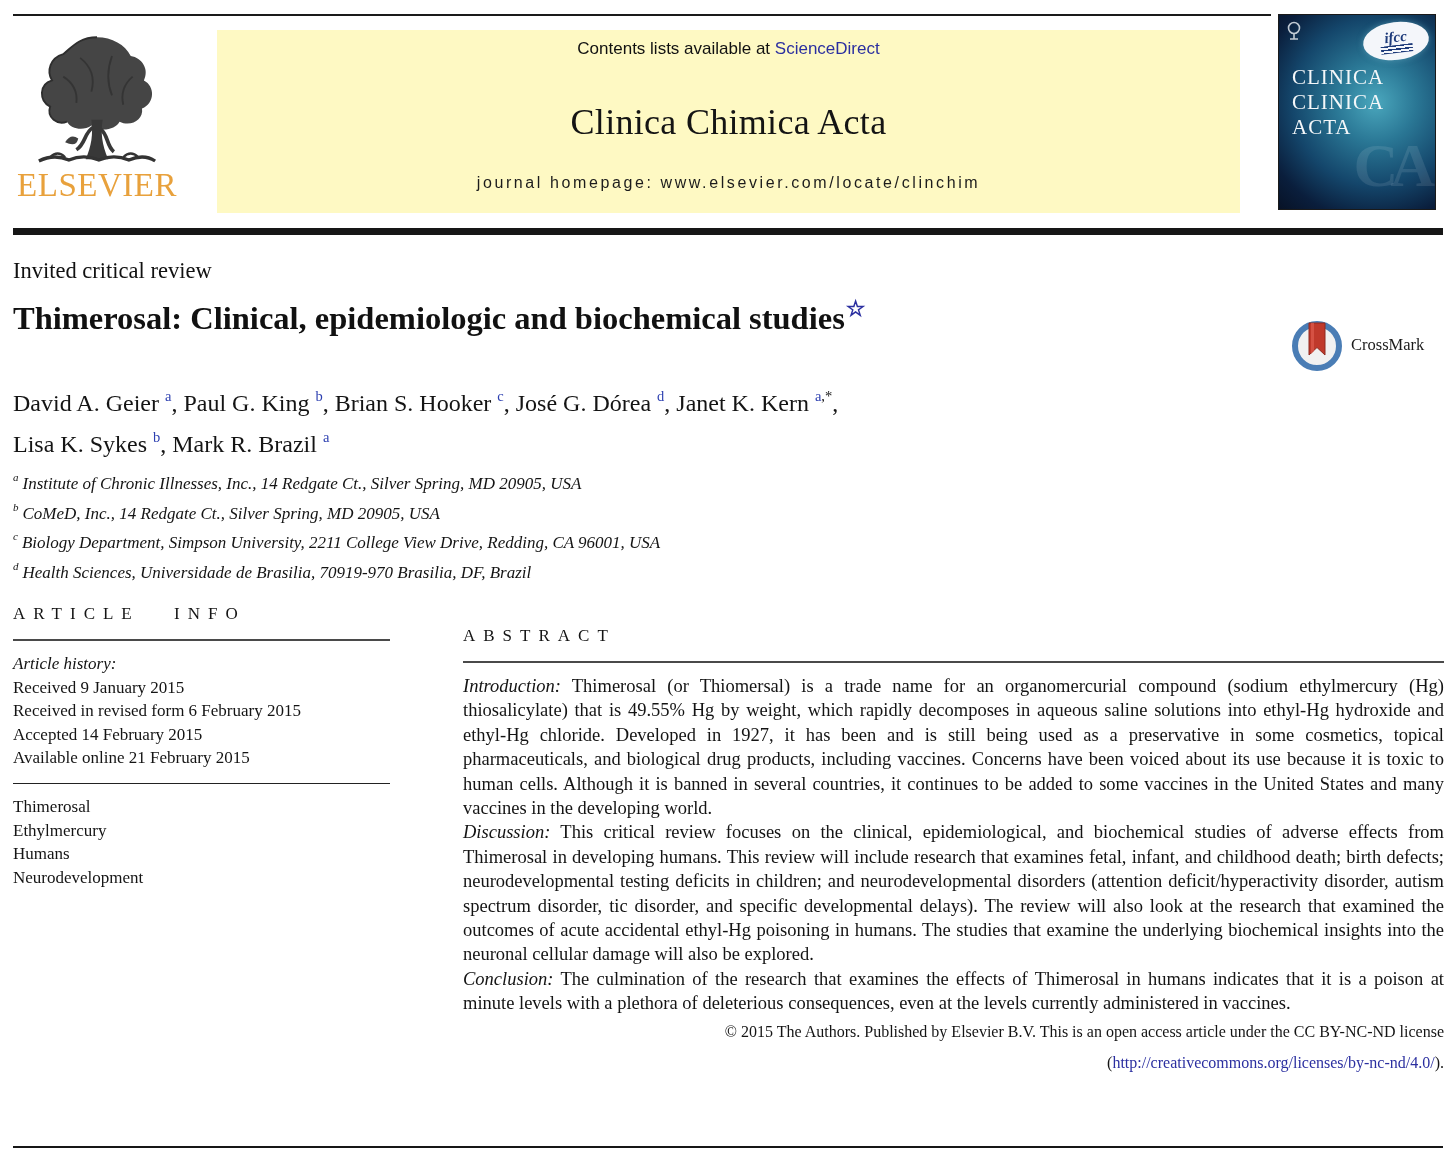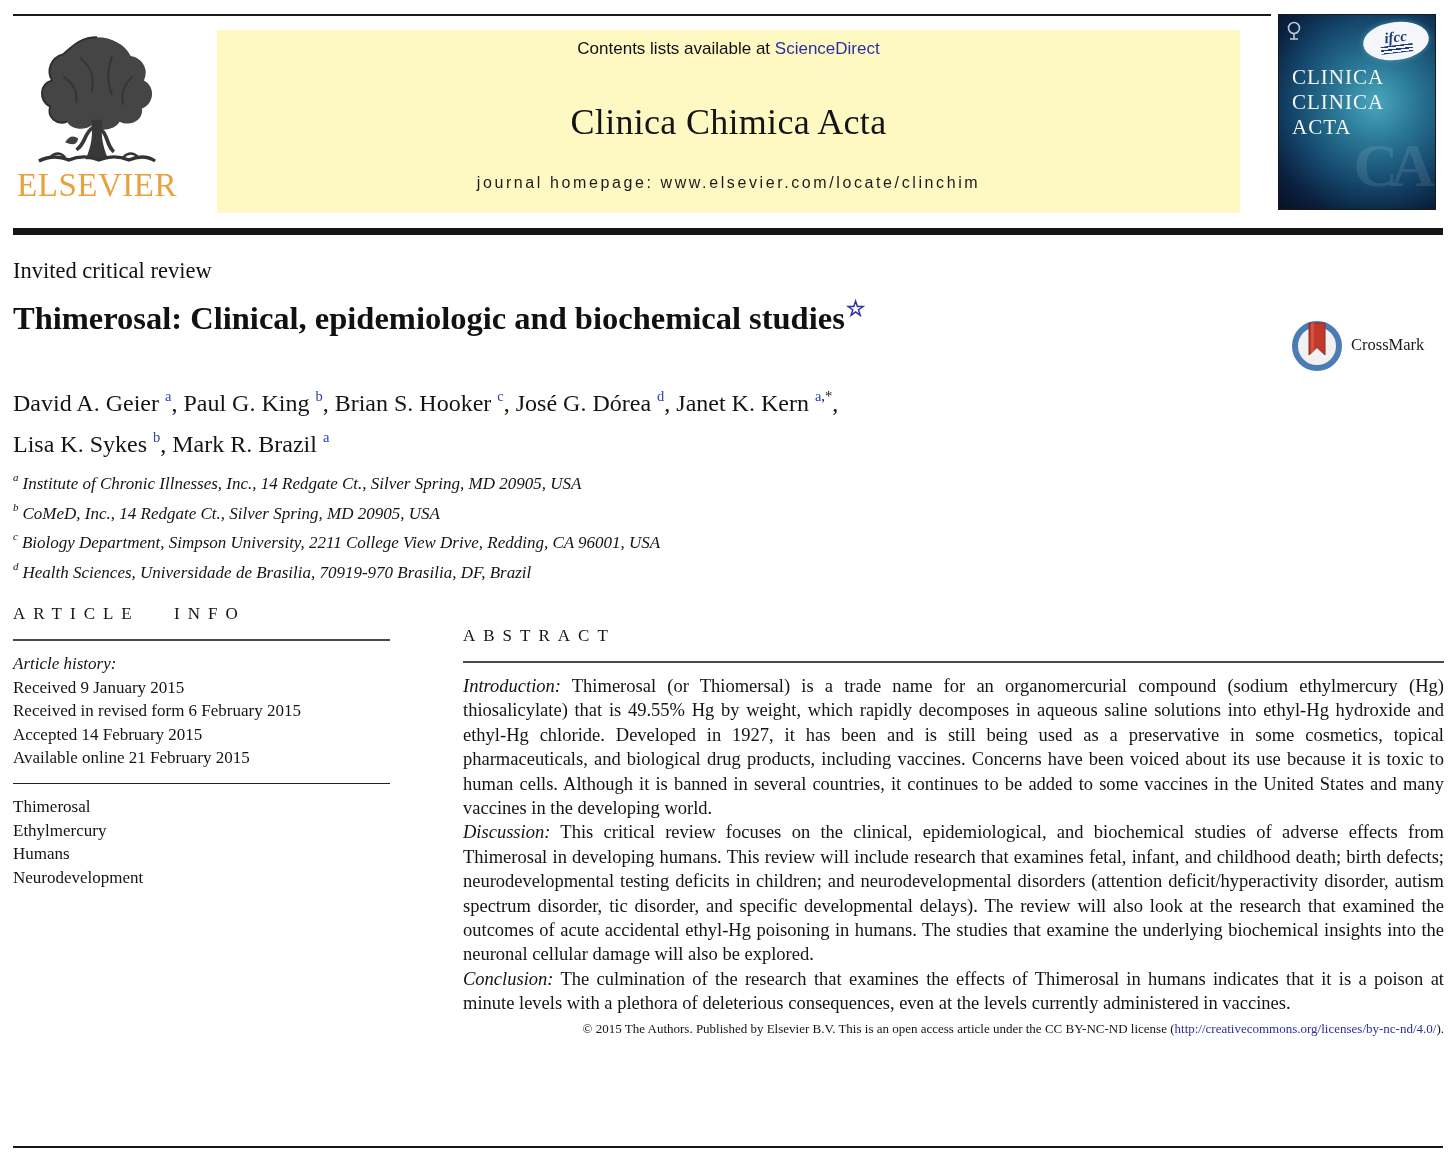--- a/index.html
+++ b/index.html
@@ -52,21 +52,21 @@
   .col-left  { position:absolute; left:13px;  top:604px; width:377px; }
   .col-right { position:absolute; left:463px; top:626px; width:981px; }
   .section-head { font-size:17px; letter-spacing:8px; word-spacing:22px; color:#141414; }
   .head-rule { height:2px; background:#4a4a4a; margin-top:15px; margin-bottom:11px; border:none; }
   .col-left p { font-size:17px; line-height:23.5px; }
   .italic { font-style:italic; }
   .info-divider { height:1.5px; background:#222; margin:13px 0 11px; border:none; }
 
   .col-right p.abs { font-size:18.5px; line-height:24.4px; text-align:justify; color:#141414; }
   .col-right p.abs i { font-style:italic; }
-  .copyright { font-size:13px; line-height:25px; text-align:right; color:#141414; }
+  .copyright { font-size:16px; line-height:31px; text-align:right; color:#141414; }
   .link { color:#2b2fa0; }
 </style>
 </head>
 <body>
 
 <div class="page">
 
   <div class="rule-top"></div>
 
   <div class="logo-block">

